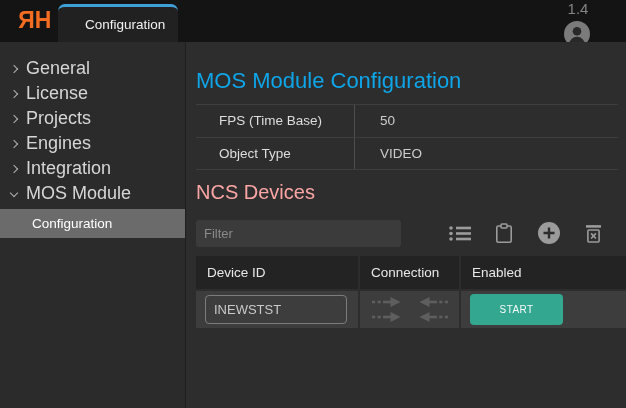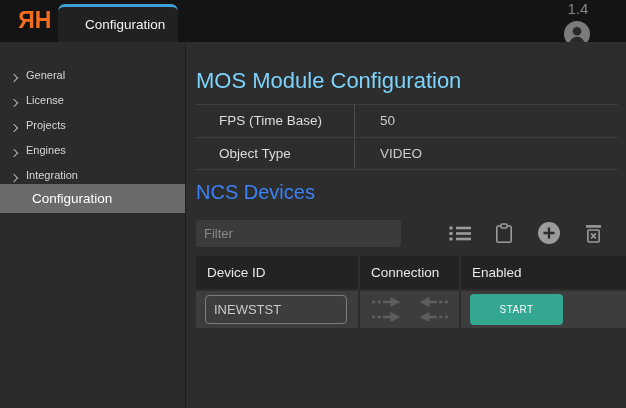--- a/index.html
+++ b/index.html
@@ -16,41 +16,41 @@
          color:#f2f2f2; font-size:13.5px; cursor:default; }
   .topbar-right { position:absolute; right:10px; top:0; height:42px; display:flex; align-items:center;flex-direction:column; }
   .version { color:#848484; font-size:15px; margin-right:24px; }
   .avatar-wrap { display:flex; flex-direction:column; align-items:center; margin-right:26px; margin-top:4px; cursor:pointer; }
   .avatar-label { font-size:9px; color:#9a9a9a; line-height:1; margin-top:1px; }
   .kebab { width:14px; display:flex; justify-content:center; cursor:pointer; padding:2px; }
 
   
   .body { display:flex; height:366px; }
   .sidebar { width:186px; background:#2b2b2b; border-right:1px solid #1e1e1e; padding-top:14px; flex:none; }
-  .side-item { height:25px; display:flex; align-items:flex-end; padding-left:10px; color:#d6d6d6; font-size:11px; cursor:pointer; }
+  .side-item { height:25px; display:flex; align-items:center; padding-left:10px; color:#d6d6d6; font-size:18px; cursor:pointer; }
   .chev { width:16px; display:flex; align-items:center; }
   .chev-i { width:6px; height:6px; border-right:1.5px solid #b2b2b2; border-bottom:1.5px solid #b2b2b2;
             transform:rotate(-45deg); margin-left:1px; }
   .chev-i.down { transform:rotate(45deg); margin-top:-2px; }
   .side-subitem { height:29px; margin-top:3px; background:#6b6b6b; color:#ffffff; display:flex; align-items:center;
                   padding-left:32px; font-size:13.5px; cursor:pointer; }
 
   .main { flex:1; background:#2d2d2d; padding-left:10px; position:relative; }
 
   
-  .h1 { margin-top:25px; font-size:22px; font-weight:400; color:#7dd3fc; line-height:1.25; }
+  .h1 { margin-top:25px; font-size:22px; font-weight:400; color:#0ea5e9; line-height:1.25; }
   .kv-table { margin-top:9px; margin-right:8px; border-top:1px solid #3e3e3e; border-bottom:1px solid #3e3e3e; }
   .kv-row { display:flex; height:32px; }
   .kv-row + .kv-row { border-top:1px solid #3e3e3e; }
   .kv-label { width:158px; padding-left:23px; color:#dedede; font-size:13.5px; display:flex; align-items:center; }
   .kv-value { flex:1; border-left:1px solid #4d4d4d; padding-left:25px; color:#cccccc; font-size:13.5px;
               display:flex; align-items:center; }
 
   
-  .h2 { margin-top:9px; font-size:20px; font-weight:400; color:#3b82f6; line-height:1.3; }
+  .h2 { margin-top:9px; font-size:20px; font-weight:400; color:#fca5a5; line-height:1.3; }
   .filter-row { margin-top:15px; margin-right:8px; display:flex; align-items:center; height:27px;gap:15px; }
   .filter-input { width:205px; height:27px; background:#3b3b3b; border:none; border-radius:3px;
                   padding:0 8px; color:#cccccc; font-size:13px; outline:none; }
   .filter-input::placeholder { color:#8a8a8a; }
   .toolbar { margin-left:auto; display:flex; align-items:center; padding-right:16px; }
   .icon-btn { background:none; border:none; padding:0; margin-left:24px; cursor:pointer; display:flex; align-items:center; }
 
   .dev-table { margin-top:9px; }
   .dev-header, .dev-row { display:flex; }
   .dev-h { height:33px; background:#232323; color:#e8e8e8; font-size:13.5px; display:flex; align-items:center; padding-left:11px; }
@@ -136,20 +136,26 @@
             <i class="chev-i"></i>
           </span>
         <span>Engines</span>
       </div>
       <div class="side-item">
         <span class="chev">
             <i class="chev-i"></i>
           </span>
         <span>Integration</span>
       </div>
+      <div class="side-item">
+        <span class="chev">
+            <i class="chev-i down"></i>
+          </span>
+        <span>MOS Module</span>
+      </div>
       <div class="side-subitem">
         <span>Configuration</span>
       </div>
     </nav>
 
     <main class="main">
 
       <h1 class="h1">MOS Module Configuration</h1>
 
       <div class="kv-table">

